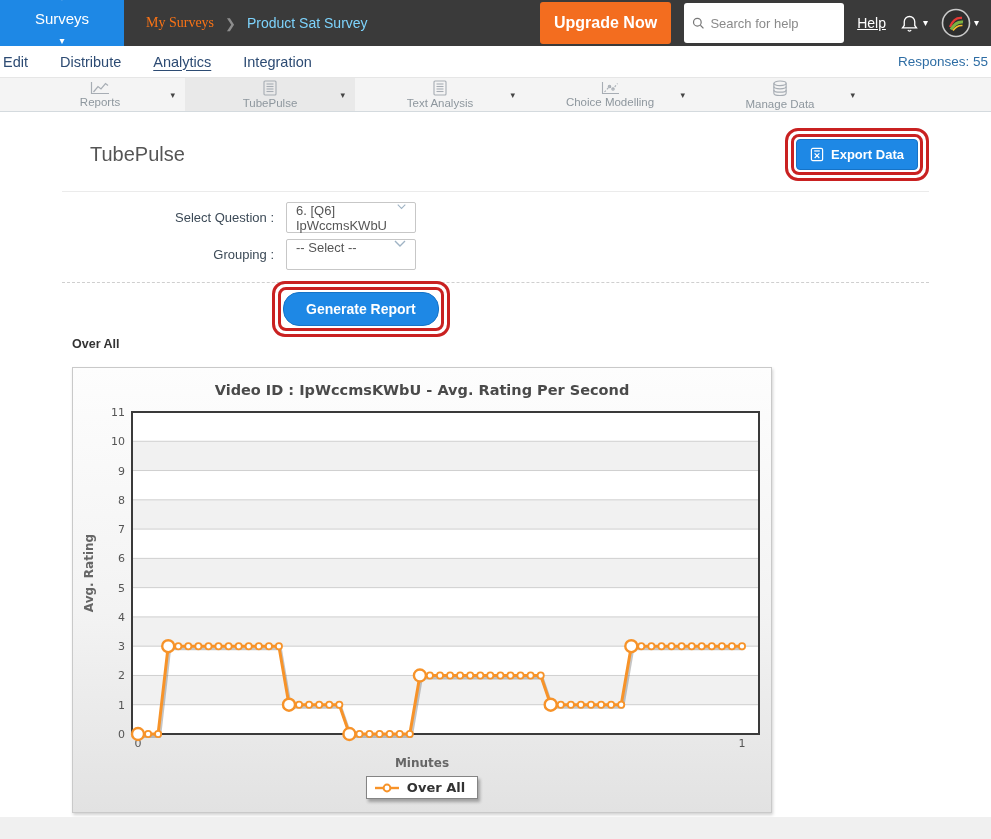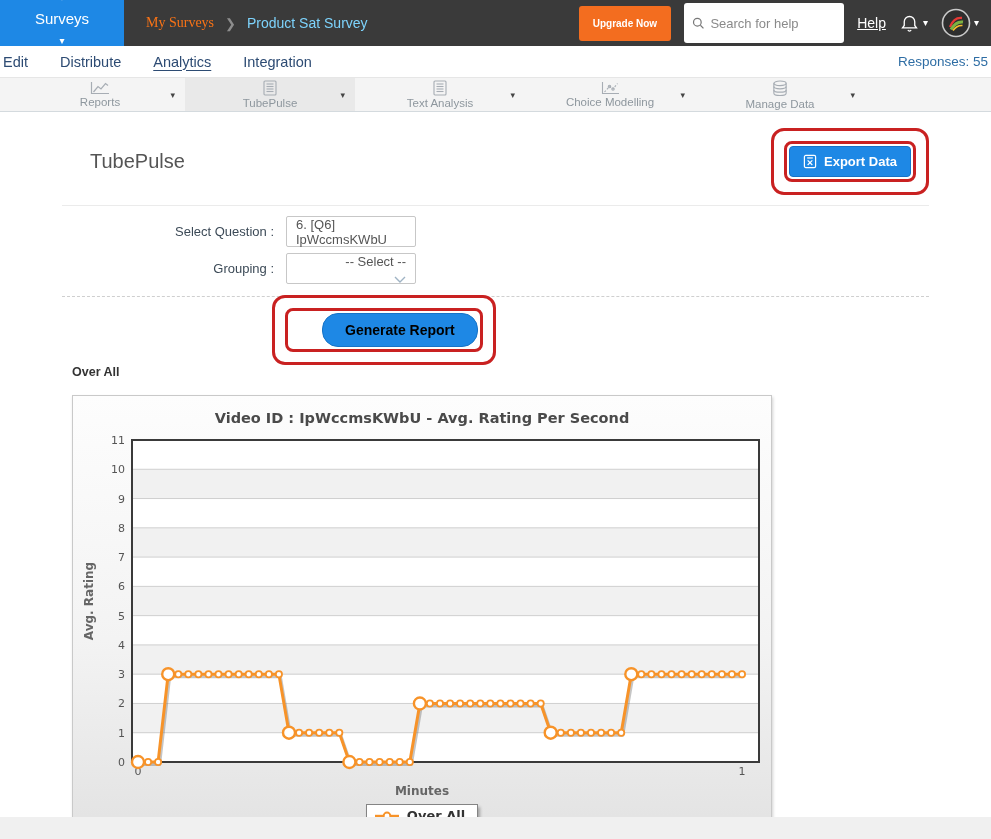--- a/index.html
+++ b/index.html
@@ -12,21 +12,21 @@
   
   .topbar { height:46px; background:#3a3a3a; display:flex; align-items:center; color:#fff; }
   .brand { width:124px; height:46px; background:#1e88e5; display:flex; align-items:center; justify-content:center; gap:9px; cursor:pointer;flex-direction:column; }
   .brand-label { font-size:15px; color:#fff; }
   .caret { font-size:10px; color:#fff; line-height:1; }
   .breadcrumb { display:flex; align-items:center; margin-left:22px; font-size:14px; }
   .crumb-link { color:#f97316; text-decoration:none; cursor:pointer;font-family:Liberation Serif, serif; }
   .crumb-sep { color:#8d8d8d; margin:0 11px; font-size:13px; }
   .crumb-current { color:#7dd3fc; }
   .topbar-right { margin-left:auto; display:flex; align-items:center; gap:13px; padding-right:12px; }
-  .upgrade-btn { background:#f36d1f; color:#fff; border:none; border-radius:3px; font-weight:bold; font-size:10px; padding:12px 14px; cursor:pointer; font-family:inherit; }
+  .upgrade-btn { background:#f36d1f; color:#fff; border:none; border-radius:3px; font-weight:bold; font-size:16px; padding:12px 14px; cursor:pointer; font-family:inherit; }
   .searchbox { width:160px; height:40px; background:#fff; border-radius:3px; display:flex; align-items:center; padding:0 8px; gap:6px; }
   .searchbox input { border:none; outline:none; width:100%; font-size:13px; color:#333; font-family:inherit; background:transparent; }
   .searchbox input::placeholder { color:#8a8a8a; }
   .help-link { font-size:14px; color:#fff; cursor:pointer;text-decoration:underline; }
   .iconbtn { display:flex; align-items:center; gap:3px; cursor:pointer; }
   .avatar-wrap { display:flex; align-items:center; gap:3px; cursor:pointer; }
 
   
   .navrow { height:32px; background:#fff; border-bottom:1px solid #e6e6e6; display:flex; align-items:center; padding:0 3px; }
   .nav-item { font-size:14.5px; color:#2d4b73; margin-right:32px; cursor:pointer; text-decoration:none; }
@@ -38,30 +38,30 @@
   .tab { width:170px; position:relative; display:flex; flex-direction:column; align-items:center; justify-content:center; color:#8e979e; font-size:11.5px; cursor:pointer; gap:1px; }
   .tab.active { background:#e9e9e9; }
   .tab .tab-caret { position:absolute; right:10px; top:50%; transform:translateY(-50%); font-size:9px; color:#444; }
   .tab svg { display:block; }
 
   
   .content { background:#fff; height:705px; overflow:hidden; }
   .container { margin:0 62px; }
   .heading-row { display:flex; justify-content:space-between; align-items:center; padding:16px 0 10px 28px; border-bottom:1px solid #ebebeb; }
   .page-title { font-size:20px; font-weight:normal; color:#555; }
-  .annotation { border:3px solid #c92121; border-radius:13px; padding:10px; display:inline-block; background:transparent; }
+  .annotation { border:3px solid #c92121; border-radius:13px; padding:3px; display:inline-block; background:transparent; }
   .annotation-inner { border:3px solid #c92121; border-radius:8px; padding:2px; }
   .export-btn { background:#1e88e5; border:1px solid #1673c7; color:#fff; border-radius:4px; font-weight:bold; font-size:13px; padding:7px 13px; display:flex; align-items:center; gap:7px; cursor:pointer; font-family:inherit; }
   .form { margin-top:10px; }
   .form-row { display:flex; align-items:center; margin-bottom:6px; }
   .form-label { width:224px; text-align:right; font-weight:normal; font-size:13px; color:#3c4a57; padding-right:12px; }
-  .select-field { width:130px; height:31px; border:1px solid #c7c7c7; border-radius:2px; background:#fff; display:flex; align-items:flex-end; justify-content:space-between; padding:0 9px; font-size:13px; color:#555; cursor:pointer;flex-direction:column; }
+  .select-field { width:130px; height:31px; border:1px solid #c7c7c7; border-radius:2px; background:#fff; display:flex; align-items:flex-start; justify-content:space-between; padding:0 9px; font-size:13px; color:#555; cursor:pointer; }
   .dashed-divider { border-top:1px dashed #cfcfcf; margin-top:12px; }
   .generate-wrap { margin:0 0 0 210px; display:inline-block; margin-top:-2px; }
-  .generate-btn { background:#1e88e5; border:1px solid #1673c7; color:#000000; border-radius:16px; font-weight:bold; font-size:14px; padding:8px 22px; cursor:pointer; font-family:inherit;margin-left:32px; }
+  .generate-btn { background:#1e88e5; border:1px solid #1673c7; color:#ffffff; border-radius:16px; font-weight:bold; font-size:14px; padding:8px 22px; cursor:pointer; font-family:inherit; }
   .overall-label { font-weight:bold; font-size:12.5px; color:#333; margin:0 0 0 10px; }
 
   
   .chart-panel { margin:16px 0 0 10px; width:700px; background:linear-gradient(180deg,#fdfdfd 0%, #f3f3f3 55%, #e2e2e2 100%); border:1px solid #c9c9c9; box-shadow:1px 2px 3px rgba(0,0,0,.18); padding-top:14px; }
   .chart-title { text-align:center; font-family:"DejaVu Sans", sans-serif; font-weight:bold; font-size:14.5px; color:#4a4a4a; }
   #chart-svg { display:block; margin-top:4px; }
   .chart-svg-text { font-family:"DejaVu Sans", sans-serif; }
   .x-axis-label { text-align:center; font-family:"DejaVu Sans", sans-serif; font-weight:bold; font-size:12px; color:#666; margin-top:9px; }
   .legend { margin:6px auto 13px; width:fit-content; background:#fff; border:1px solid #848484; box-shadow:2px 3px 3px rgba(0,0,0,.3); padding:3px 12px 3px 7px; display:flex; align-items:center; gap:7px; font-family:"DejaVu Sans", sans-serif; font-weight:bold; font-size:13px; color:#333; cursor:pointer; }
 </style>

